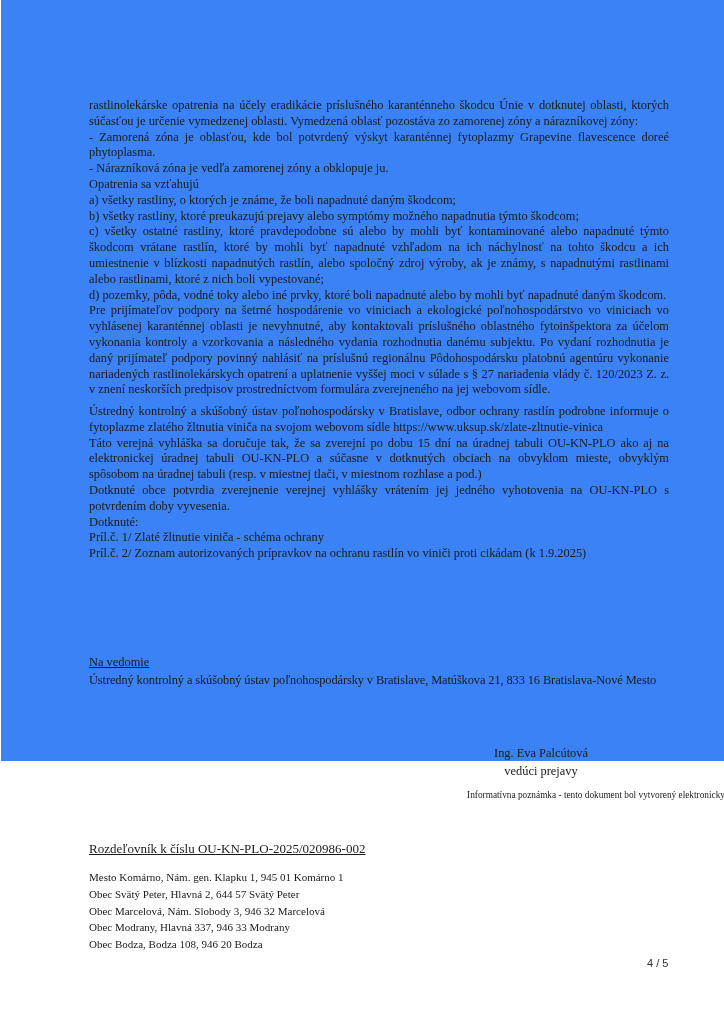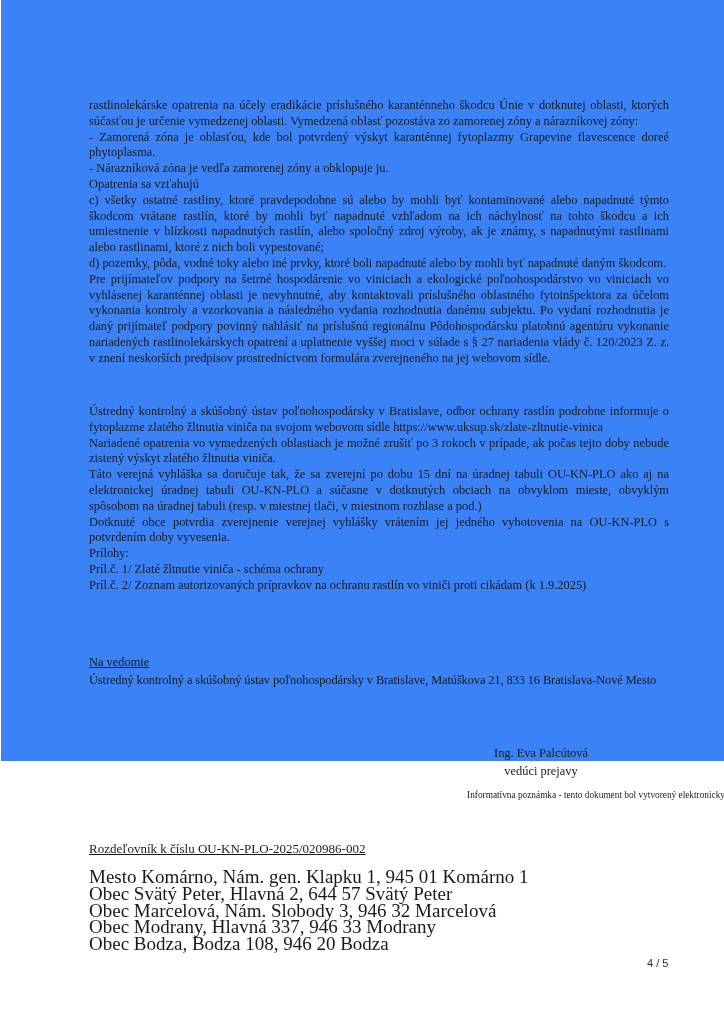--- a/index.html
+++ b/index.html
@@ -8,45 +8,46 @@
   .page { position:absolute; left:1px; top:0; width:724px; height:761px; background:#3b82f6; }
   .body-block { position:absolute; left:88px; width:580px; font-size:12.4px; line-height:15.8px; text-align:justify; }
   .body-block p { margin:0; }
   #main-block { top:98px; }
   #info-block { top:404px; }
   .note-head { position:absolute; left:88px; top:655px; font-size:12.4px; text-decoration:underline; }
   .note-line { position:absolute; left:88px; top:673px; font-size:12.4px; white-space:nowrap; letter-spacing:-0.1px; }
   .sig { position:absolute; left:470px; top:728px; width:140px; text-align:center; font-size:12.4px; line-height:18px;margin-top:16px; }
   .info-note { position:absolute; left:0; width:724px; top:790px; text-align:right; font-size:9.3px; }
   .dist-head { position:absolute; left:88px; top:841px; font-size:13px; text-decoration:underline; }
-  .dist-list { position:absolute; left:88px; top:869px; font-size:19px; line-height:16.8px; }
+  .dist-list { position:absolute; left:88px; top:869px; font-size:11px; line-height:16.8px; }
   .dist-list div { white-space:nowrap; }
   .page-num { position:absolute; left:646px; top:957px; font-size:11px; font-family:"Liberation Sans", sans-serif; color:#333;text-align:right; }
 </style>
 </head>
 <body>
 
 <div class="page">
 
   <div class="body-block" id="main-block">
     <p>rastlinolekárske opatrenia na účely eradikácie príslušného karanténneho škodcu Únie v dotknutej oblasti, ktorých súčasťou je určenie vymedzenej oblasti. Vymedzená oblasť pozostáva zo zamorenej zóny a nárazníkovej zóny:</p>
     <p>- Zamorená zóna je oblasťou, kde bol potvrdený výskyt karanténnej fytoplazmy Grapevine flavescence doreé phytoplasma.</p>
     <p>- Nárazníková zóna je vedľa zamorenej zóny a obklopuje ju.</p>
     <p>Opatrenia sa vzťahujú</p>
+    <p>a) všetky rastliny, o ktorých je známe, že boli napadnuté daným škodcom;</p>
+    <p>b) všetky rastliny, ktoré preukazujú prejavy alebo symptómy možného napadnutia týmto škodcom;</p>
     <p>c) všetky ostatné rastliny, ktoré pravdepodobne sú alebo by mohli byť kontaminované alebo napadnuté týmto škodcom vrátane rastlín, ktoré by mohli byť napadnuté vzhľadom na ich náchylnosť na tohto škodcu a ich umiestnenie v blízkosti napadnutých rastlín, alebo spoločný zdroj výroby, ak je známy, s napadnutými rastlinami alebo rastlinami, ktoré z nich boli vypestované;</p>
     <p>d) pozemky, pôda, vodné toky alebo iné prvky, ktoré boli napadnuté alebo by mohli byť napadnuté daným škodcom.</p>
     <p>Pre prijímateľov podpory na šetrné hospodárenie vo viniciach a ekologické poľnohospodárstvo vo viniciach vo vyhlásenej karanténnej oblasti je nevyhnutné, aby kontaktovali príslušného oblastného fytoinšpektora za účelom vykonania kontroly a vzorkovania a následného vydania rozhodnutia danému subjektu. Po vydaní rozhodnutia je daný prijímateľ podpory povinný nahlásiť na príslušnú regionálnu Pôdohospodársku platobnú agentúru vykonanie nariadených rastlinolekárskych opatrení a uplatnenie vyššej moci v súlade s § 27 nariadenia vlády č. 120/2023 Z. z. v znení neskorších predpisov prostredníctvom formulára zverejneného na jej webovom sídle.</p>
   </div>
 
   <div class="body-block" id="info-block">
     <p>Ústredný kontrolný a skúšobný ústav poľnohospodársky v Bratislave, odbor ochrany rastlín podrobne informuje o fytoplazme zlatého žltnutia viniča na svojom webovom sídle https://www.uksup.sk/zlate-zltnutie-vinica</p>
-    <p>Nariadené opatrenia vo vymedzených oblastiach je možné zrušiť po 3 rokoch v prípade, ak počas tejto doby nebude zistený výskyt zlatého žltnutia viniča.</p>
     <p>Táto verejná vyhláška sa doručuje tak, že sa zverejní po dobu 15 dní na úradnej tabuli OU-KN-PLO ako aj na elektronickej úradnej tabuli OU-KN-PLO a súčasne v dotknutých obciach na obvyklom mieste, obvyklým spôsobom na úradnej tabuli (resp. v miestnej tlači, v miestnom rozhlase a pod.)</p>
     <p>Dotknuté obce potvrdia zverejnenie verejnej vyhlášky vrátením jej jedného vyhotovenia na OU-KN-PLO s potvrdením doby vyvesenia.</p>
-    <p>Prílohy:</p>
+    <p>Dotknuté:</p>
     <p>Príl.č. 1/ Zlaté žltnutie viniča - schéma ochrany</p>
     <p>Príl.č. 2/ Zoznam autorizovaných prípravkov na ochranu rastlín vo viniči proti cikádam (k 1.9.2025)</p>
   </div>
 
   <div class="note-head">Na vedomie</div>
   <div class="note-line">Ústredný kontrolný a skúšobný ústav poľnohospodársky v Bratislave, Matúškova 21, 833 16 Bratislava-Nové Mesto</div>
 
   <div class="sig">
     <div>Ing. Eva Palcútová</div>
     <div>vedúci prejavy</div>

